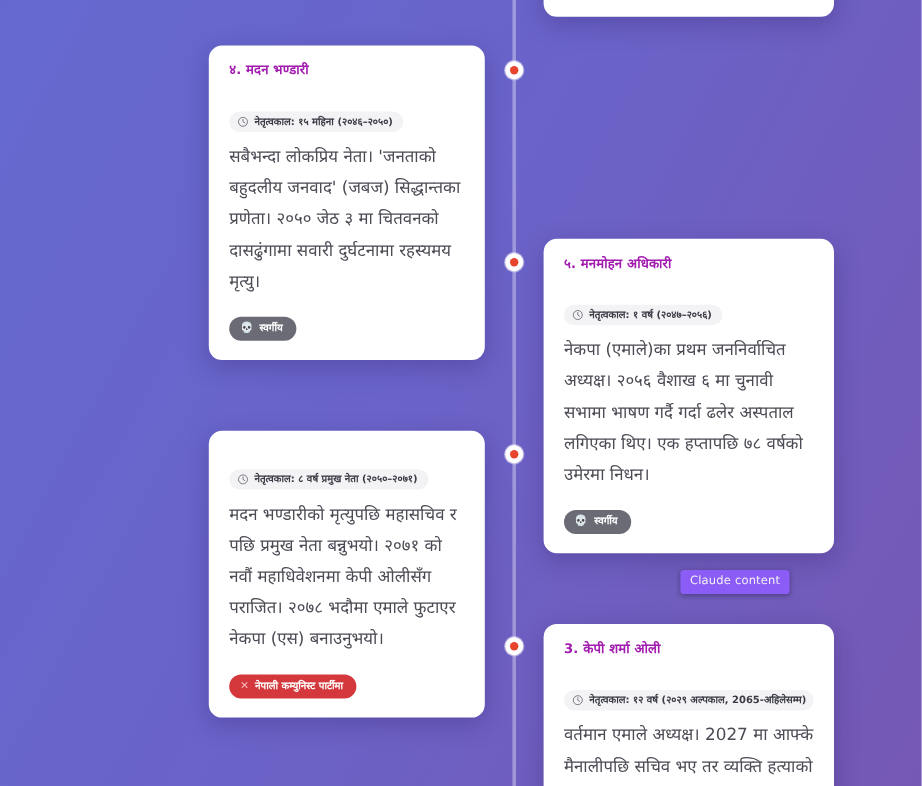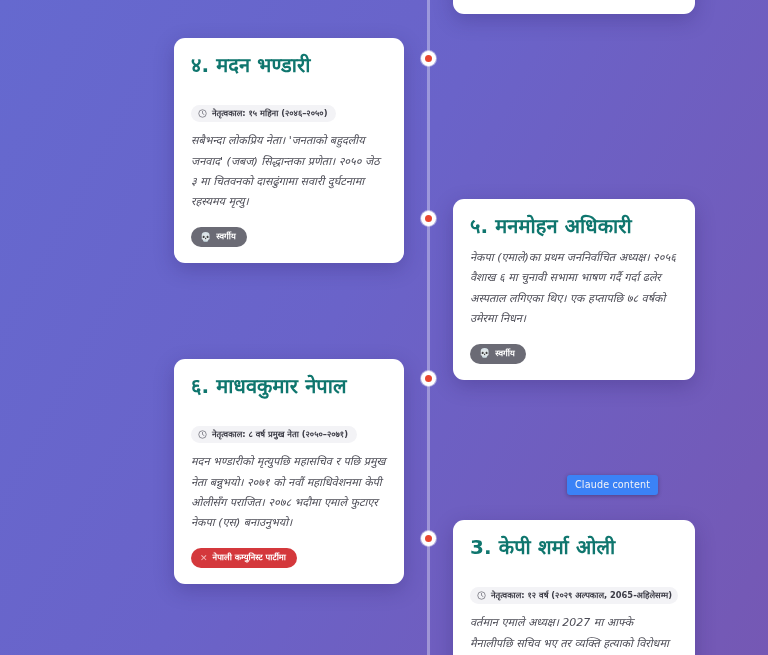--- a/index.html
+++ b/index.html
@@ -51,22 +51,22 @@
     background: #ffffff;
     border-radius: 11px;
     box-shadow: 0 6px 20px rgba(40,25,90,0.26);
     padding: 14px 17px 16px 17px;
     box-sizing: border-box;
   }
   .card.left  { left: 174px; width: 230px; }
   .card.right { left: 453px; width: 242px; }
 
   .card-title {
-    color: #0f766e;
-    font-size: 20px;
+    color: #a21caf;
+    font-size: 11px;
     font-weight: 700;
     line-height: 1.3;
     margin: 0 0 9px 0;
     letter-spacing: .1px;
   }
 
   .period-chip {
     display: inline-flex;
     align-items: center;
     gap: 5px;
@@ -81,26 +81,25 @@
   .period-chip .chip-text {
     font-size: 8.3px;
     font-weight: 700;
     color: #3c3c46;
     white-space: nowrap;
     line-height: 1.35;
   }
   .clock-ico { flex: 0 0 auto; display: block; }
 
   .card-body {
-    font-size: 11px;
+    font-size: 14px;
     line-height: 1.85;
     color: #4b4b55;
     margin: 0 0 12px 0;
     text-align: left;
-    font-style: italic;
   }
 
   .badge {
     display: inline-flex;
     align-items: center;
     gap: 5px;
     border-radius: 13px;
     padding: 5px 11px 5px 9px;
     font-size: 8.3px;
     font-weight: 700;
@@ -122,21 +121,21 @@
   }
 
   
   .card.clipped-bottom { overflow: hidden; }
 
   
   .claude-tooltip {
     position: absolute;
     left: 567px;
     top: 475px;
-    background: #3b82f6;
+    background: #8b5cf6;
     color: #f2f2f5;
     font-size: 9.6px;
     padding: 4px 8px 5px 8px;
     border-radius: 3px;
     letter-spacing: .15px;
     white-space: nowrap;
     box-shadow: 0 1px 4px rgba(0,0,0,0.3);
     text-align: center;
   }
 </style>
@@ -164,29 +163,35 @@
   </div>
   <p class="card-body">सबैभन्दा लोकप्रिय नेता। 'जनताको बहुदलीय जनवाद' (जबज) सिद्धान्तका प्रणेता। २०५० जेठ ३ मा चितवनको दासढुंगामा सवारी दुर्घटनामा रहस्यमय मृत्यु।</p>
   <div class="badge gray">
     <span class="badge-ico">💀</span>
     <span>स्वर्गीय</span>
   </div>
 </div>
 
 <div class="card right" style="top:199px">
   <h3 class="card-title">५. मनमोहन अधिकारी</h3>
+  <div class="period-chip">
+    <svg class="clock-ico" width="9" height="9" viewBox="0 0 12 12">
+      <circle cx="6" cy="6" r="5" fill="none" stroke="#6d6d78" stroke-width="1"></circle>
+      <path d="M6 3.2V6l2 1.3" fill="none" stroke="#6d6d78" stroke-width="1" stroke-linecap="round"></path>
+    </svg>
+    <span class="chip-text">नेतृत्वकाल: १ वर्ष (२०४७–२०५६)</span>
+  </div>
   <p class="card-body">नेकपा (एमाले)का प्रथम जननिर्वाचित अध्यक्ष। २०५६ वैशाख ६ मा चुनावी सभामा भाषण गर्दै गर्दा ढलेर अस्पताल लगिएका थिए। एक हप्तापछि ७८ वर्षको उमेरमा निधन।</p>
   <div class="badge gray">
     <span class="badge-ico">💀</span>
     <span>स्वर्गीय</span>
   </div>
 </div>
 
 <div class="card left" style="top:359px">
-  <h3 class="card-title">६. माधवकुमार नेपाल</h3>
   <div class="period-chip">
     <svg class="clock-ico" width="9" height="9" viewBox="0 0 12 12">
       <circle cx="6" cy="6" r="5" fill="none" stroke="#6d6d78" stroke-width="1"></circle>
       <path d="M6 3.2V6l2 1.3" fill="none" stroke="#6d6d78" stroke-width="1" stroke-linecap="round"></path>
     </svg>
     <span class="chip-text">नेतृत्वकाल: ८ वर्ष प्रमुख नेता (२०५०–२०७१)</span>
   </div>
   <p class="card-body">मदन भण्डारीको मृत्युपछि महासचिव र पछि प्रमुख नेता बन्नुभयो। २०७१ को नवौं महाधिवेशनमा केपी ओलीसँग पराजित। २०७८ भदौमा एमाले फुटाएर नेकपा (एस) बनाउनुभयो।</p>
   <div class="badge red">
     <span class="badge-ico">✕</span>

